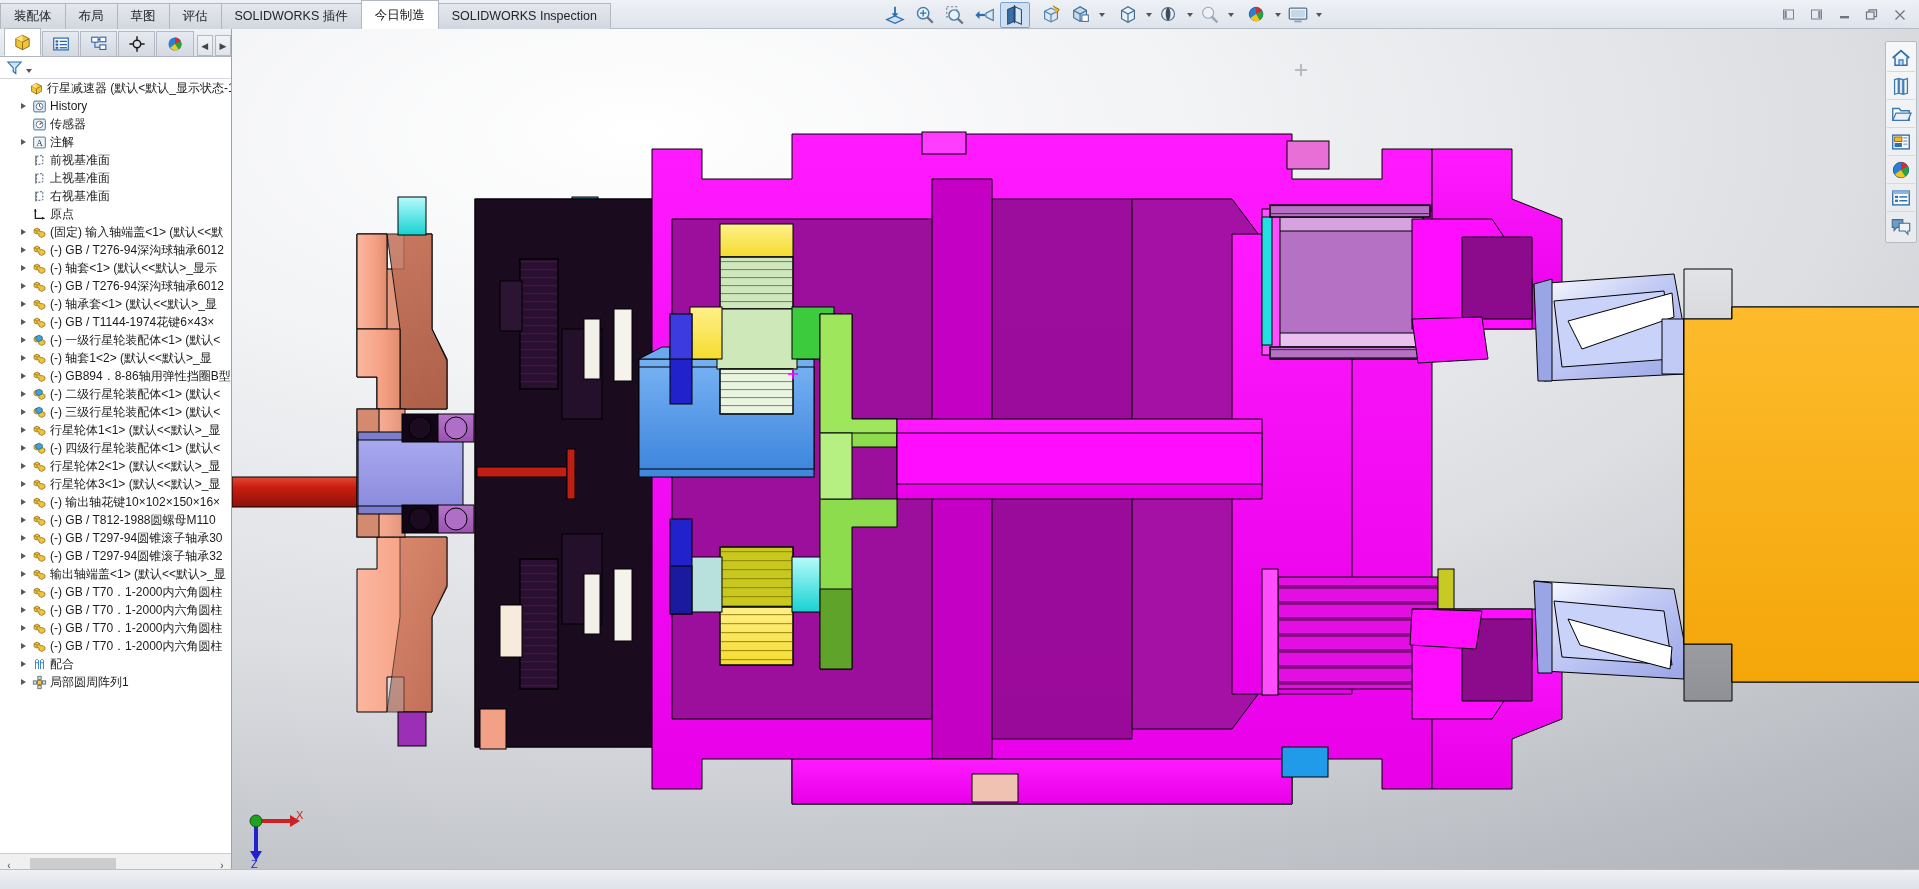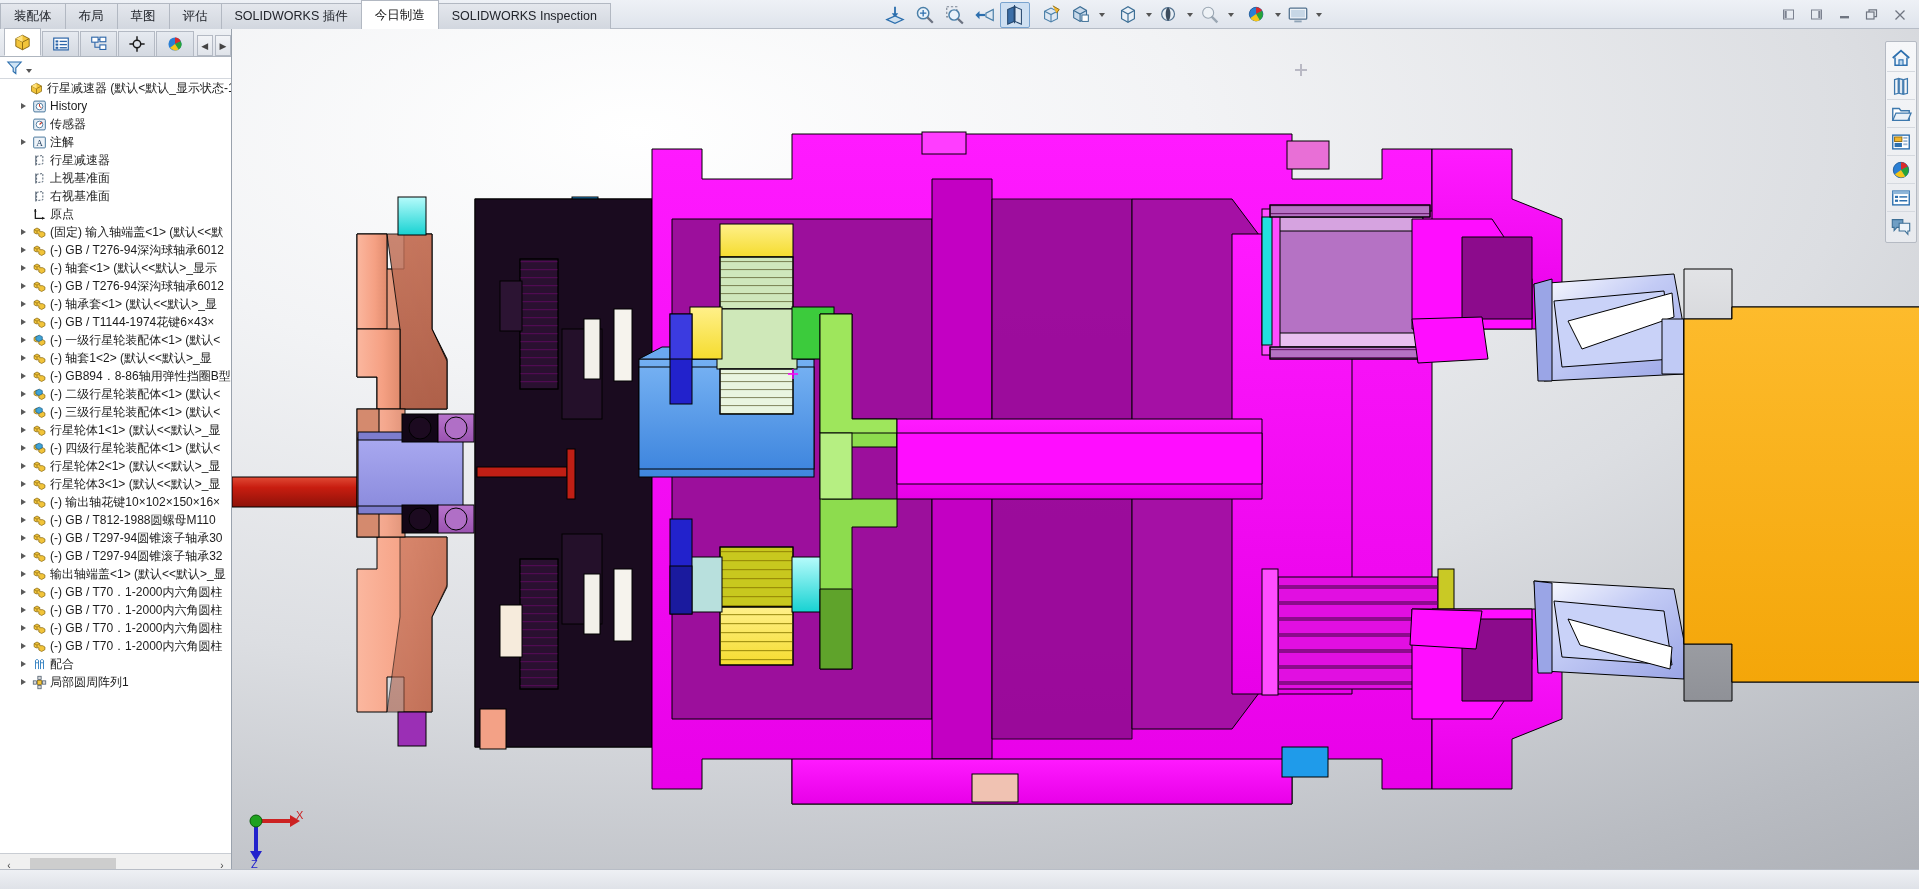--- a/index.html
+++ b/index.html
@@ -403,21 +403,21 @@
           <span class="tlabel">注解</span>
         </div>
         <div class="trow indent1">
           <span class="texp"></span>
           <span class="tico">
             <svg width="15" height="15" viewBox="0 0 18 18">
               <path d="M4.5 3 L4.5 15" stroke="#4a5a6a" stroke-width="1.1"></path>
               <path d="M5.5 4 L13 3 L13 13 L5.5 14 Z" fill="none" stroke="#4a5a6a" stroke-width="1.1" stroke-dasharray="2.5,1.6"></path>
             </svg>
           </span>
-          <span class="tlabel">行星减速器</span>
+          <span class="tlabel">前视基准面</span>
         </div>
         <div class="trow indent1">
           <span class="texp"></span>
           <span class="tico">
             <svg width="15" height="15" viewBox="0 0 18 18">
               <path d="M4.5 3 L4.5 15" stroke="#4a5a6a" stroke-width="1.1"></path>
               <path d="M5.5 4 L13 3 L13 13 L5.5 14 Z" fill="none" stroke="#4a5a6a" stroke-width="1.1" stroke-dasharray="2.5,1.6"></path>
             </svg>
           </span>
           <span class="tlabel">上视基准面</span>

